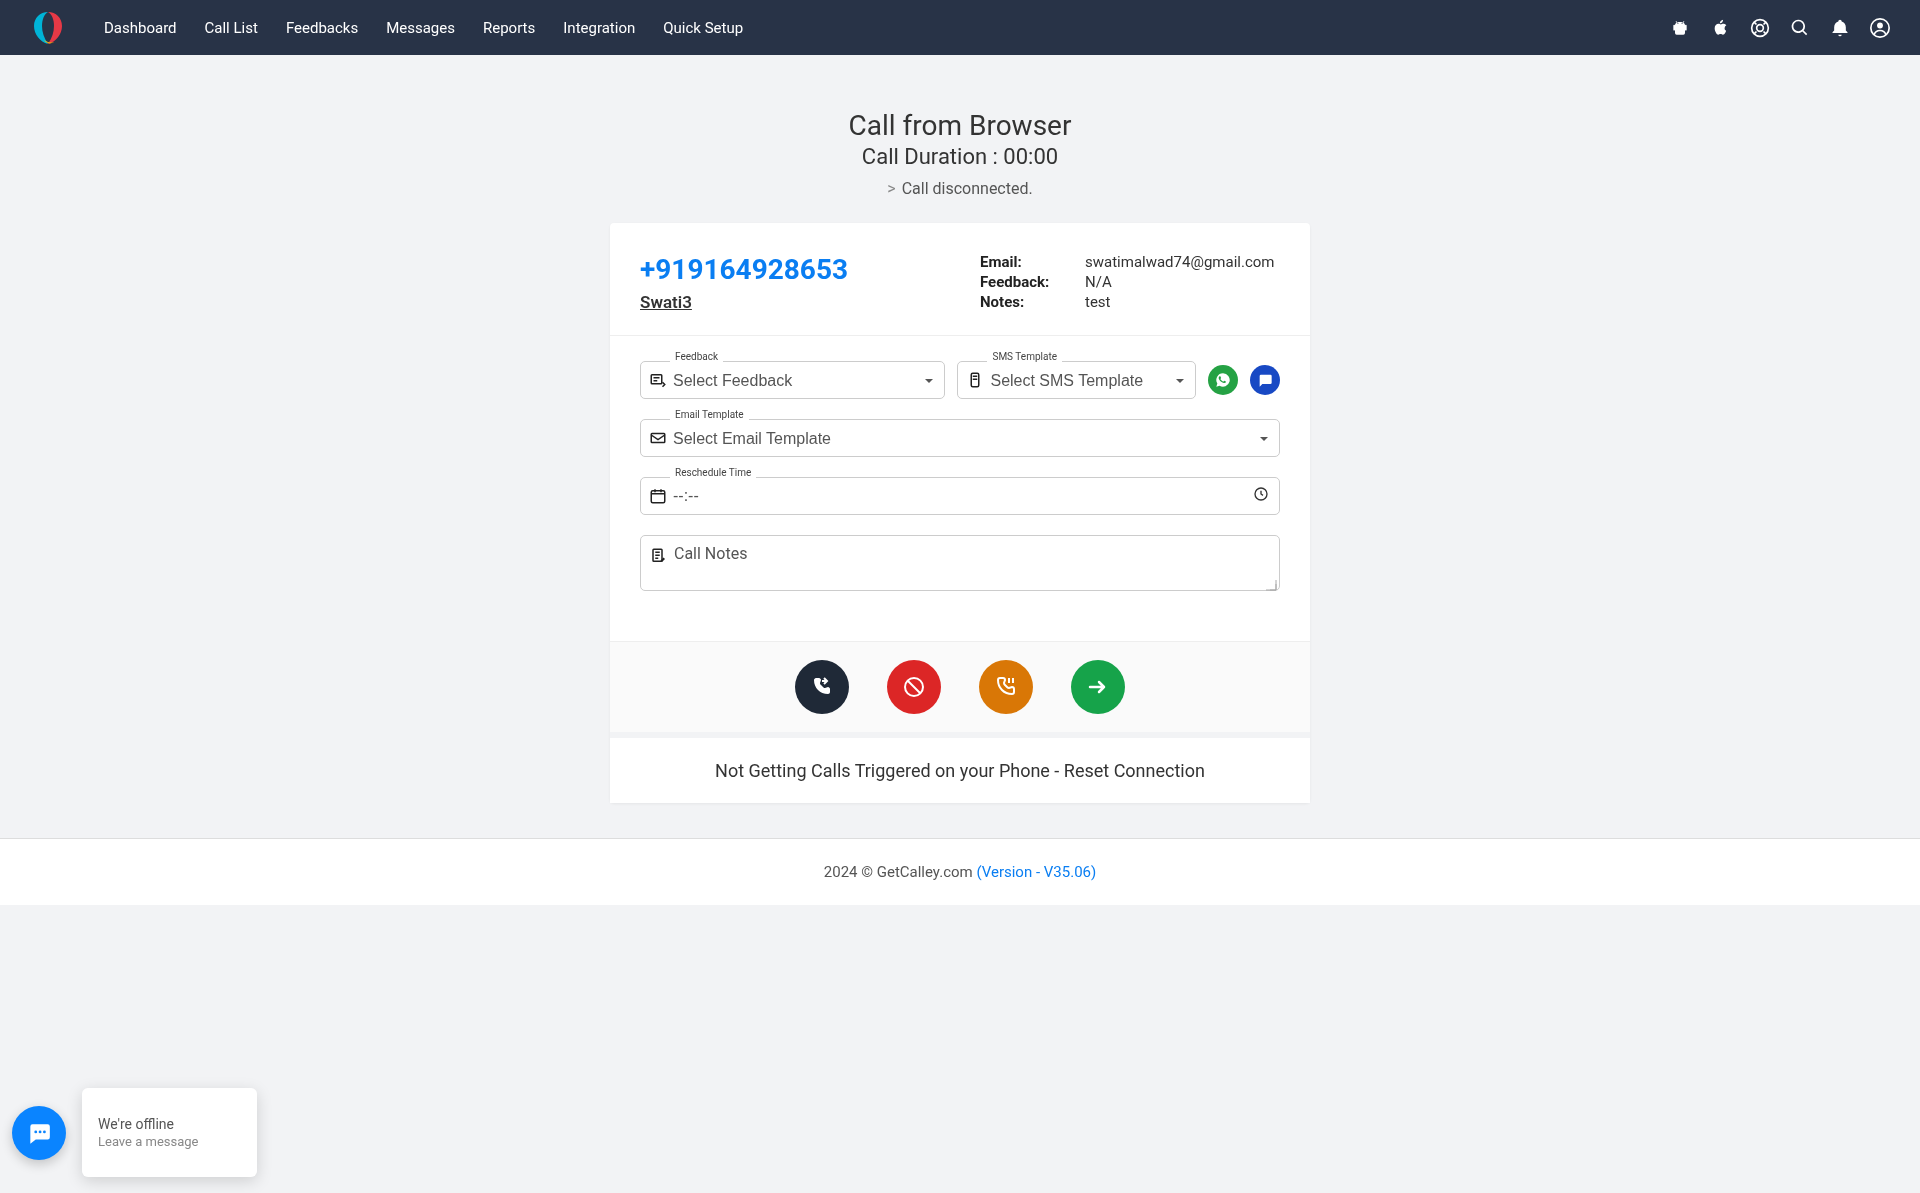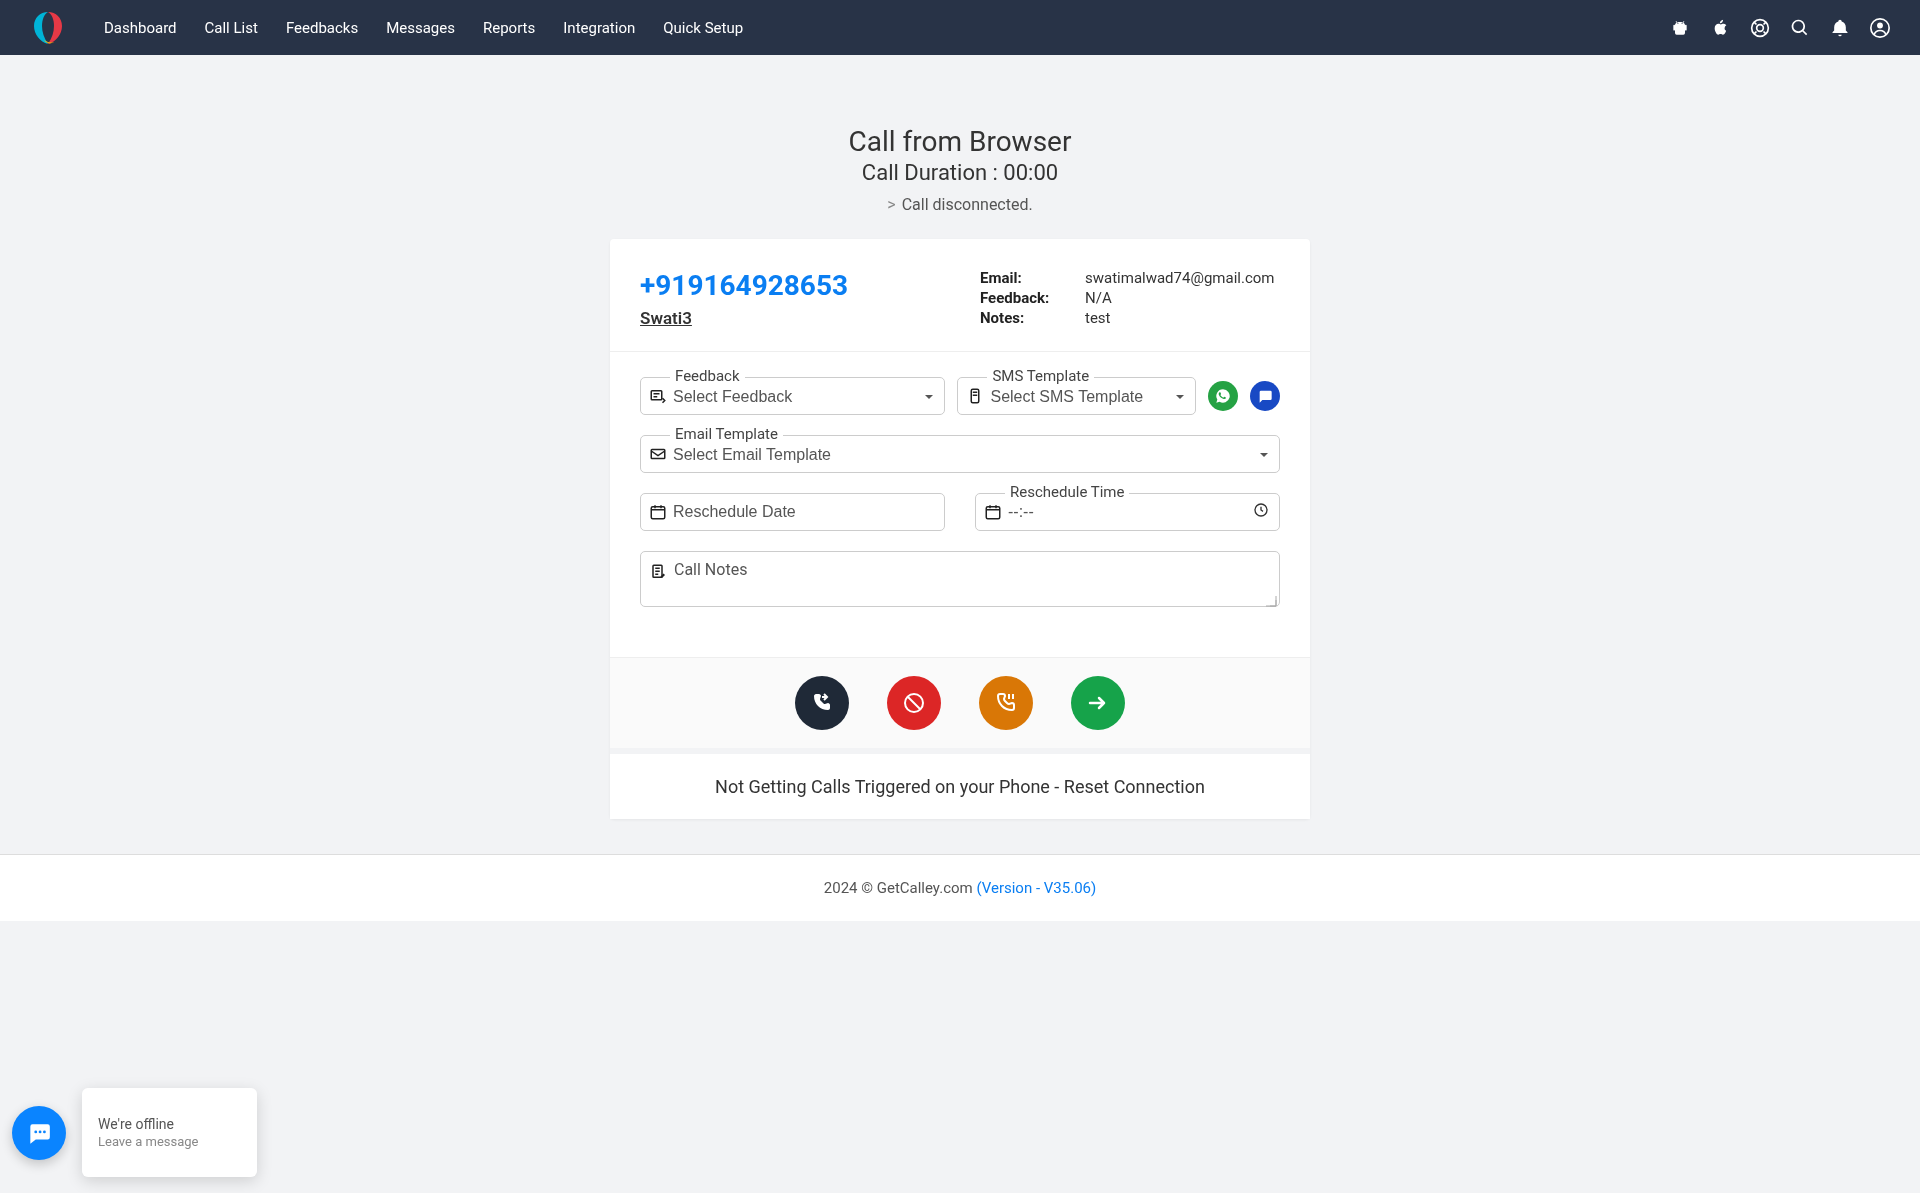--- a/index.html
+++ b/index.html
@@ -6,41 +6,41 @@
     body { font-family: -apple-system, BlinkMacSystemFont, "Segoe UI", Roboto, "Helvetica Neue", Arial, sans-serif; background: #f2f3f5; color: #333; }
     
     .navbar { background: #283347; height: 55px; display: flex; align-items: center; padding: 0 30px; justify-content: space-between; }
     .nav-left { display: flex; align-items: center; gap: 28px; }
     .logo { width: 36px; height: 36px; margin-right: 10px; }
     .nav-item { color: #fff; font-size: 15px; cursor: pointer; text-decoration: none; }
     .nav-right { display: flex; align-items: center; gap: 20px; }
     .nav-icon { width: 20px; height: 20px; color: #fff; cursor: pointer; display: flex; align-items: center; justify-content: center; }
     .nav-icon svg { width: 20px; height: 20px; fill: #fff; }
     
-    .page-header { text-align: center; margin-top: 70px; margin-bottom: 25px; }
+    .page-header { text-align: center; margin-top: 54px; margin-bottom: 25px; }
     .page-title { font-size: 28px; font-weight: 400; color: #333; }
     .page-subtitle { font-size: 22px; font-weight: 400; color: #333; margin-top: 2px; }
     .page-status { font-size: 16px; color: #555; margin-top: 10px; }
     .page-status-gt { color: #888; margin-right: 6px; }
     
     .card { background: #fff; max-width: 700px; margin: 0 auto; border-radius: 4px; box-shadow: 0 1px 3px rgba(0,0,0,0.06); }
     .card-header { display: flex; padding: 30px 30px 22px; border-bottom: 1px solid #eee; }
     .card-header-left { flex: 0 0 340px; }
     .phone { color: #0a7ef2; font-size: 28px; font-weight: 700; }
     .contact-name { font-size: 17px; font-weight: 600; color: #333; margin-top: 6px; text-decoration: underline; }
     .card-header-right { flex: 1; font-size: 15px; }
     .info-row { display: flex; margin-bottom: 2px; }
     .info-label { font-weight: 700; width: 105px; color: #222; }
     .info-value { color: #333; }
     
     .card-body { padding: 25px 30px 30px; }
     .form-row { display: flex; gap: 30px; margin-bottom: 20px; align-items: flex-start; }
     .form-row.triple { gap: 12px; }
     .field-group { flex: 1; position: relative; }
-    .field-label { position: absolute; top: -10px; left: 30px; background: #fff; padding: 0 5px; font-size: 15px; color: #444; z-index: 1; }
+    .field-label { position: absolute; top: -10px; left: 30px; background: #fff; padding: 0 5px; font-size: 10px; color: #444; z-index: 1; }
     .field-wrap { display: flex; align-items: center; border: 1px solid #ccc; border-radius: 5px; height: 38px; padding-left: 8px; position: relative; }
     .field-icon { width: 18px; height: 18px; margin-right: 6px; flex-shrink: 0; }
     .field-icon svg { width: 18px; height: 18px; fill: #222; }
     .field-select { flex: 1; border: none; outline: none; font-size: 16px; color: #555; background: transparent; height: 100%; appearance: none; -webkit-appearance: none; padding-right: 28px; }
     .field-input { flex: 1; border: none; outline: none; font-size: 16px; color: #555; background: transparent; height: 100%; }
     .field-input::placeholder { color: #555; }
     .chevron { position: absolute; right: 10px; pointer-events: none; }
     .chevron svg { width: 10px; height: 10px; fill: #555; }
     .right-icon { position: absolute; right: 10px; pointer-events: none; }
     .right-icon svg { width: 16px; height: 16px; fill: #333; }
@@ -214,29 +214,20 @@
           <select class="field-select"><option>Select Email Template</option></select>
           <span class="chevron"><svg viewBox="0 0 10 10">
                 <path d="M1 3l4 4 4-4z"></path>
               </svg></span>
         </div>
       </div>
     </div>
 
     <div class="form-row" style="gap:30px">
       <div class="field-group">
-        <div class="field-wrap">
-          <span class="field-icon"><svg viewBox="0 0 24 24">
-                <rect x="3" y="5" width="18" height="16" rx="2" fill="none" stroke="#222" stroke-width="2"></rect>
-                <path d="M3 9h18M8 3v4M16 3v4" stroke="#222" stroke-width="2"></path>
-              </svg></span>
-          <input class="field-input" placeholder="Reschedule Date" style="">
-        </div>
-      </div>
-      <div class="field-group">
         <div class="field-label">Reschedule Time</div>
         <div class="field-wrap">
           <span class="field-icon"><svg viewBox="0 0 24 24">
                 <rect x="3" y="5" width="18" height="16" rx="2" fill="none" stroke="#222" stroke-width="2"></rect>
                 <path d="M3 9h18M8 3v4M16 3v4" stroke="#222" stroke-width="2"></path>
               </svg></span>
           <input class="field-input" placeholder="--:--" style="">
           <span class="right-icon"><svg viewBox="0 0 24 24">
                 <circle cx="12" cy="12" r="9" fill="none" stroke="#333" stroke-width="2"></circle>
                 <path d="M12 7v5l3 2" stroke="#333" stroke-width="2" fill="none"></path>

